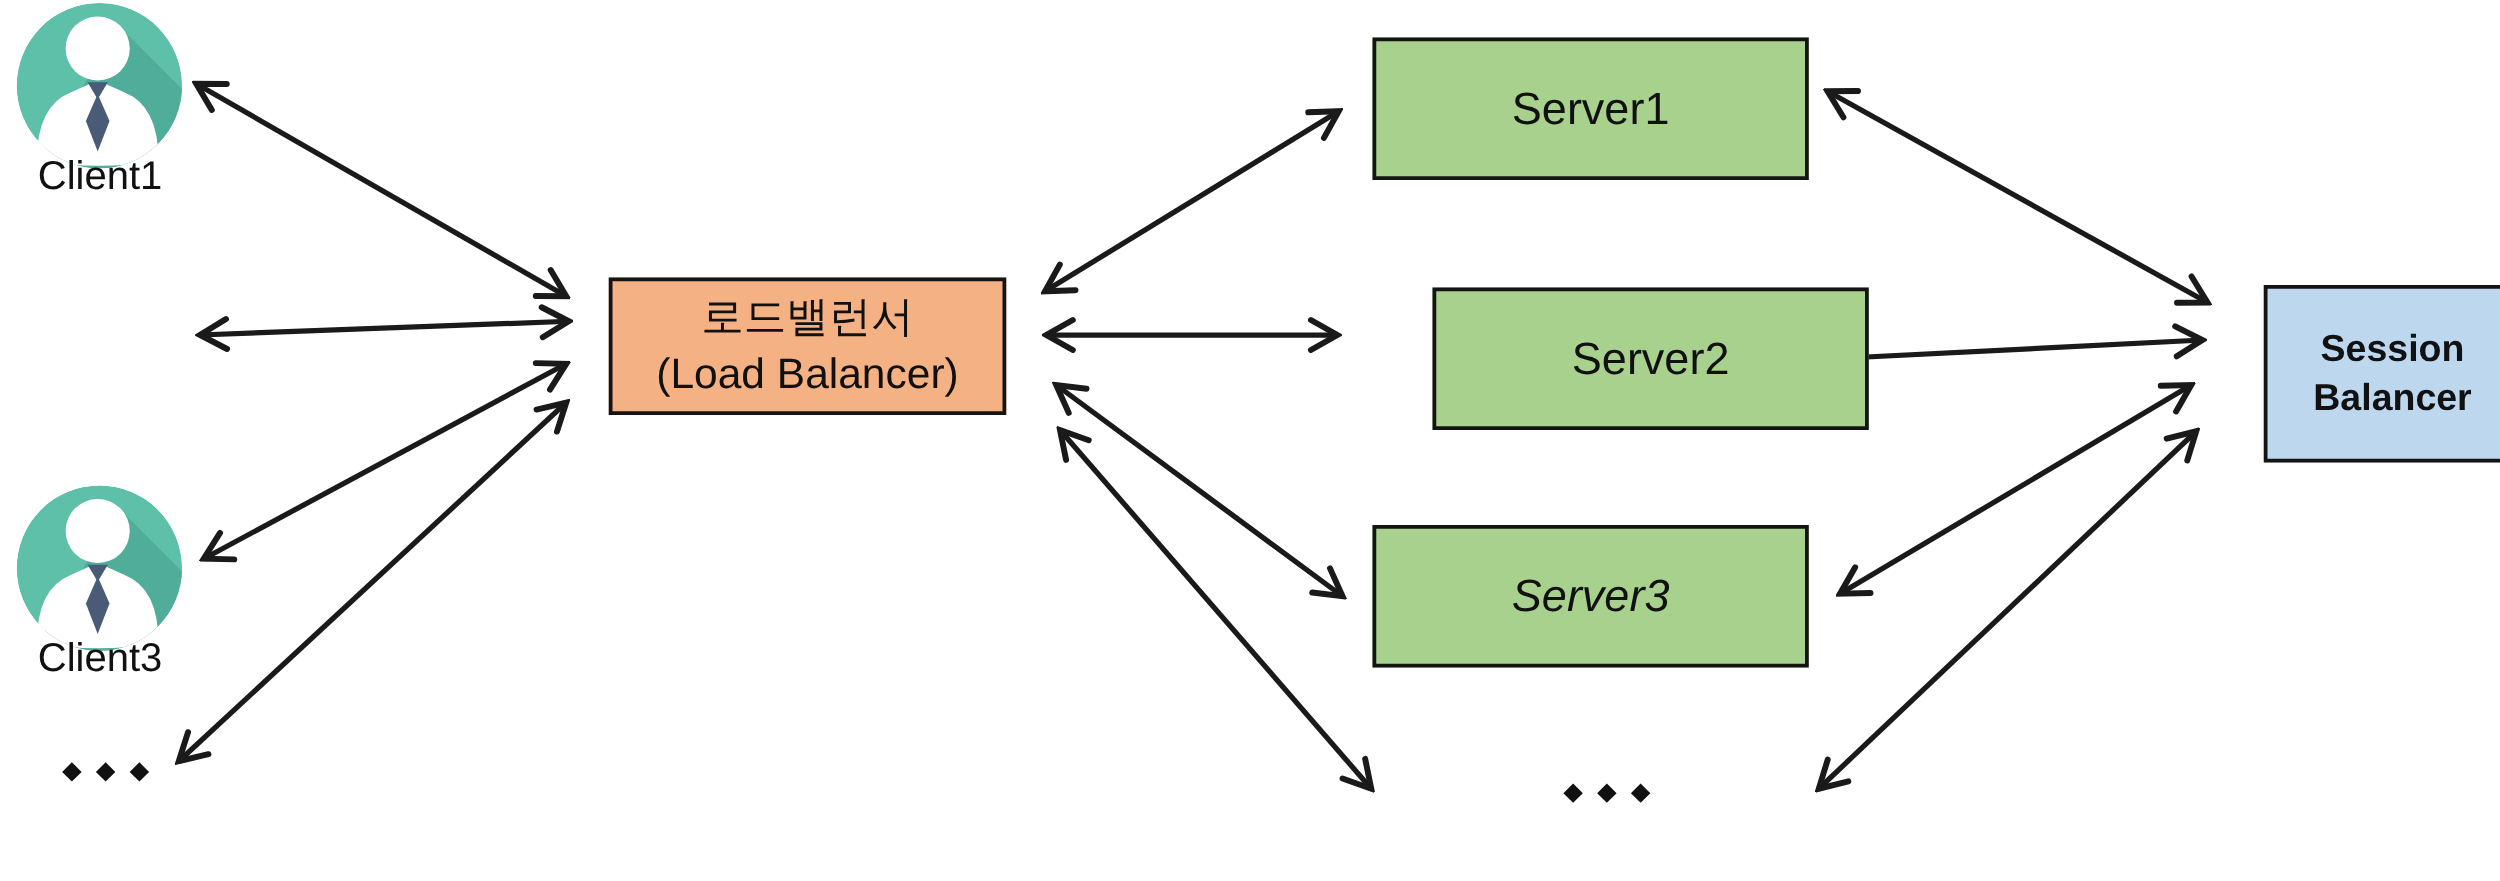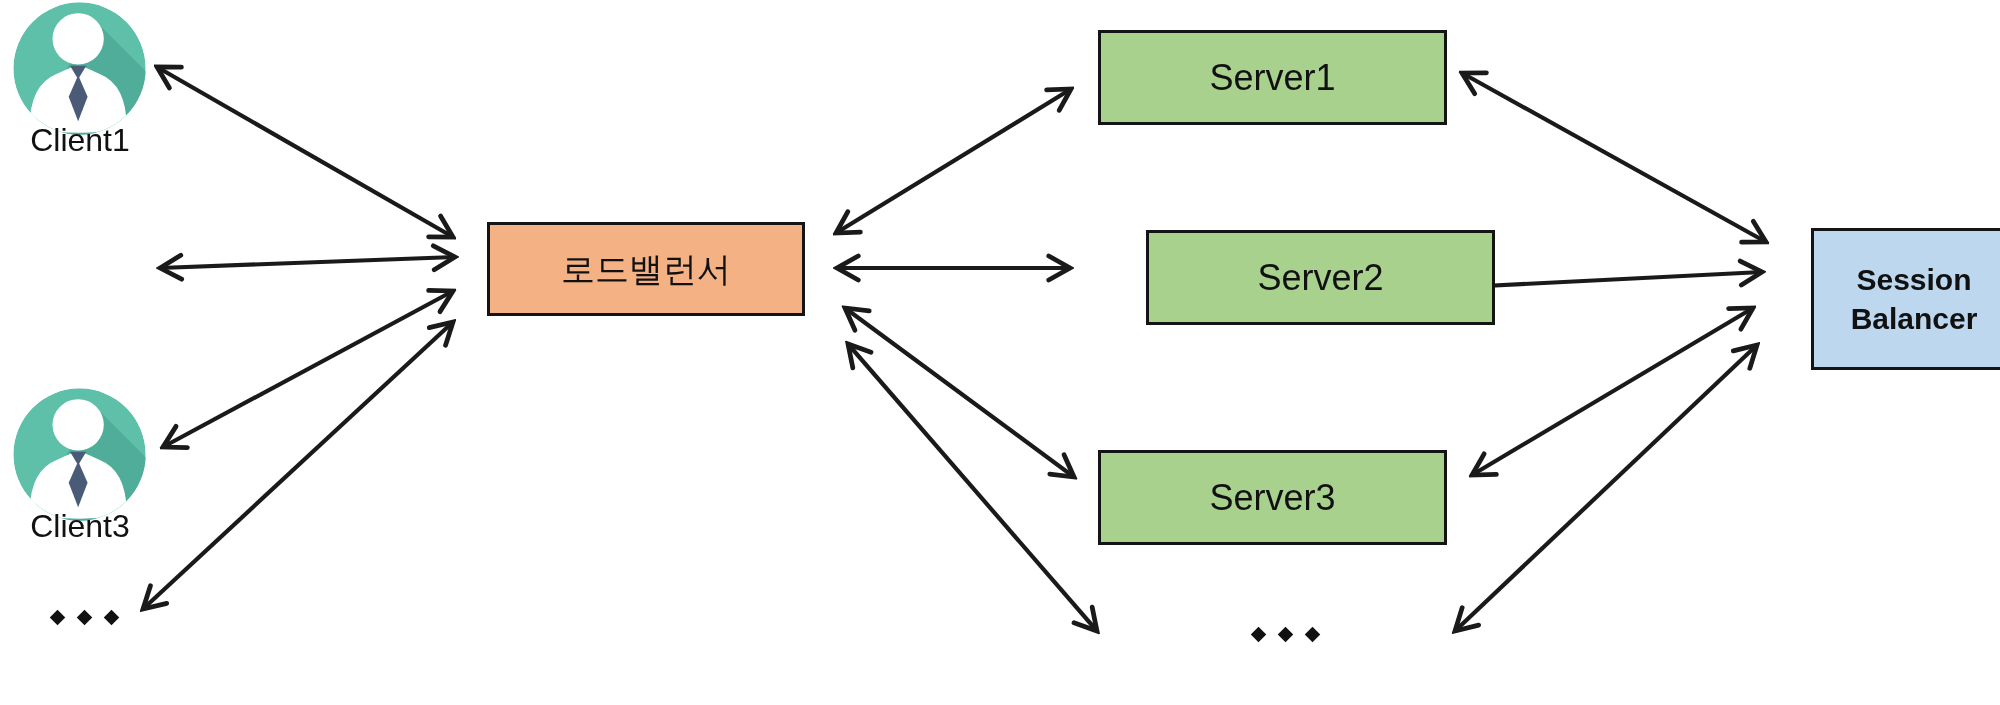--- a/index.html
+++ b/index.html
@@ -13,22 +13,22 @@
   .client{position:absolute;width:136px;}
   .client-label{
     position:absolute;top:121px;left:50%;transform:translateX(-50%);
     font-size:32px;white-space:nowrap;color:var(--text);
   }
   .box{
     position:absolute;border:3px solid var(--border);box-sizing:border-box;
     display:flex;flex-direction:column;align-items:center;justify-content:center;
     text-align:center;
   }
-  .box-lb{left:487px;top:222px;width:318px;height:94px;background:var(--orange);font-size:34px;line-height:1.32;}
-  .box-server{left:1098px;width:349px;height:95px;background:var(--green);font-size:36px;align-items:center;}
+  .box-lb{left:487px;top:222px;width:318px;height:110px;background:var(--orange);font-size:34px;line-height:1.32;}
+  .box-server{left:1098px;width:349px;height:114px;background:var(--green);font-size:36px;align-items:center;}
   .box-ss{left:1792px;top:228px;width:206px;height:142px;background:var(--blue);font-size:30px;font-weight:700;line-height:1.3;margin-left:19px;}
   .dots{position:absolute;display:flex;gap:16px;}
   .dots span{width:11px;height:11px;background:var(--text);transform:rotate(45deg);}
 </style>
 </head>
 <body>
 
 <div class="canvas">
 
   <svg class="arrows">
@@ -91,29 +91,30 @@
   </div>
 
   <div class="dots" style="left:52px;top:612px;">
     <span></span>
     <span></span>
     <span></span>
   </div>
 
   <div class="box box-lb">
     <div>로드밸런서</div>
+    <div>(Load Balancer)</div>
   </div>
 
   <div class="box box-server" style="top:30px;">
     <div>Server1</div>
   </div>
   <div class="box box-server" style="top:230px;margin-left:48px;">
     <div>Server2</div>
   </div>
-  <div class="box box-server" style="top:450px;">
+  <div class="box box-server" style="top:420px;font-style:italic;">
     <div>Server3</div>
   </div>
 
   <div class="dots" style="left:1253px;top:629px;">
     <span></span>
     <span></span>
     <span></span>
   </div>
 
   <div class="box box-ss">

